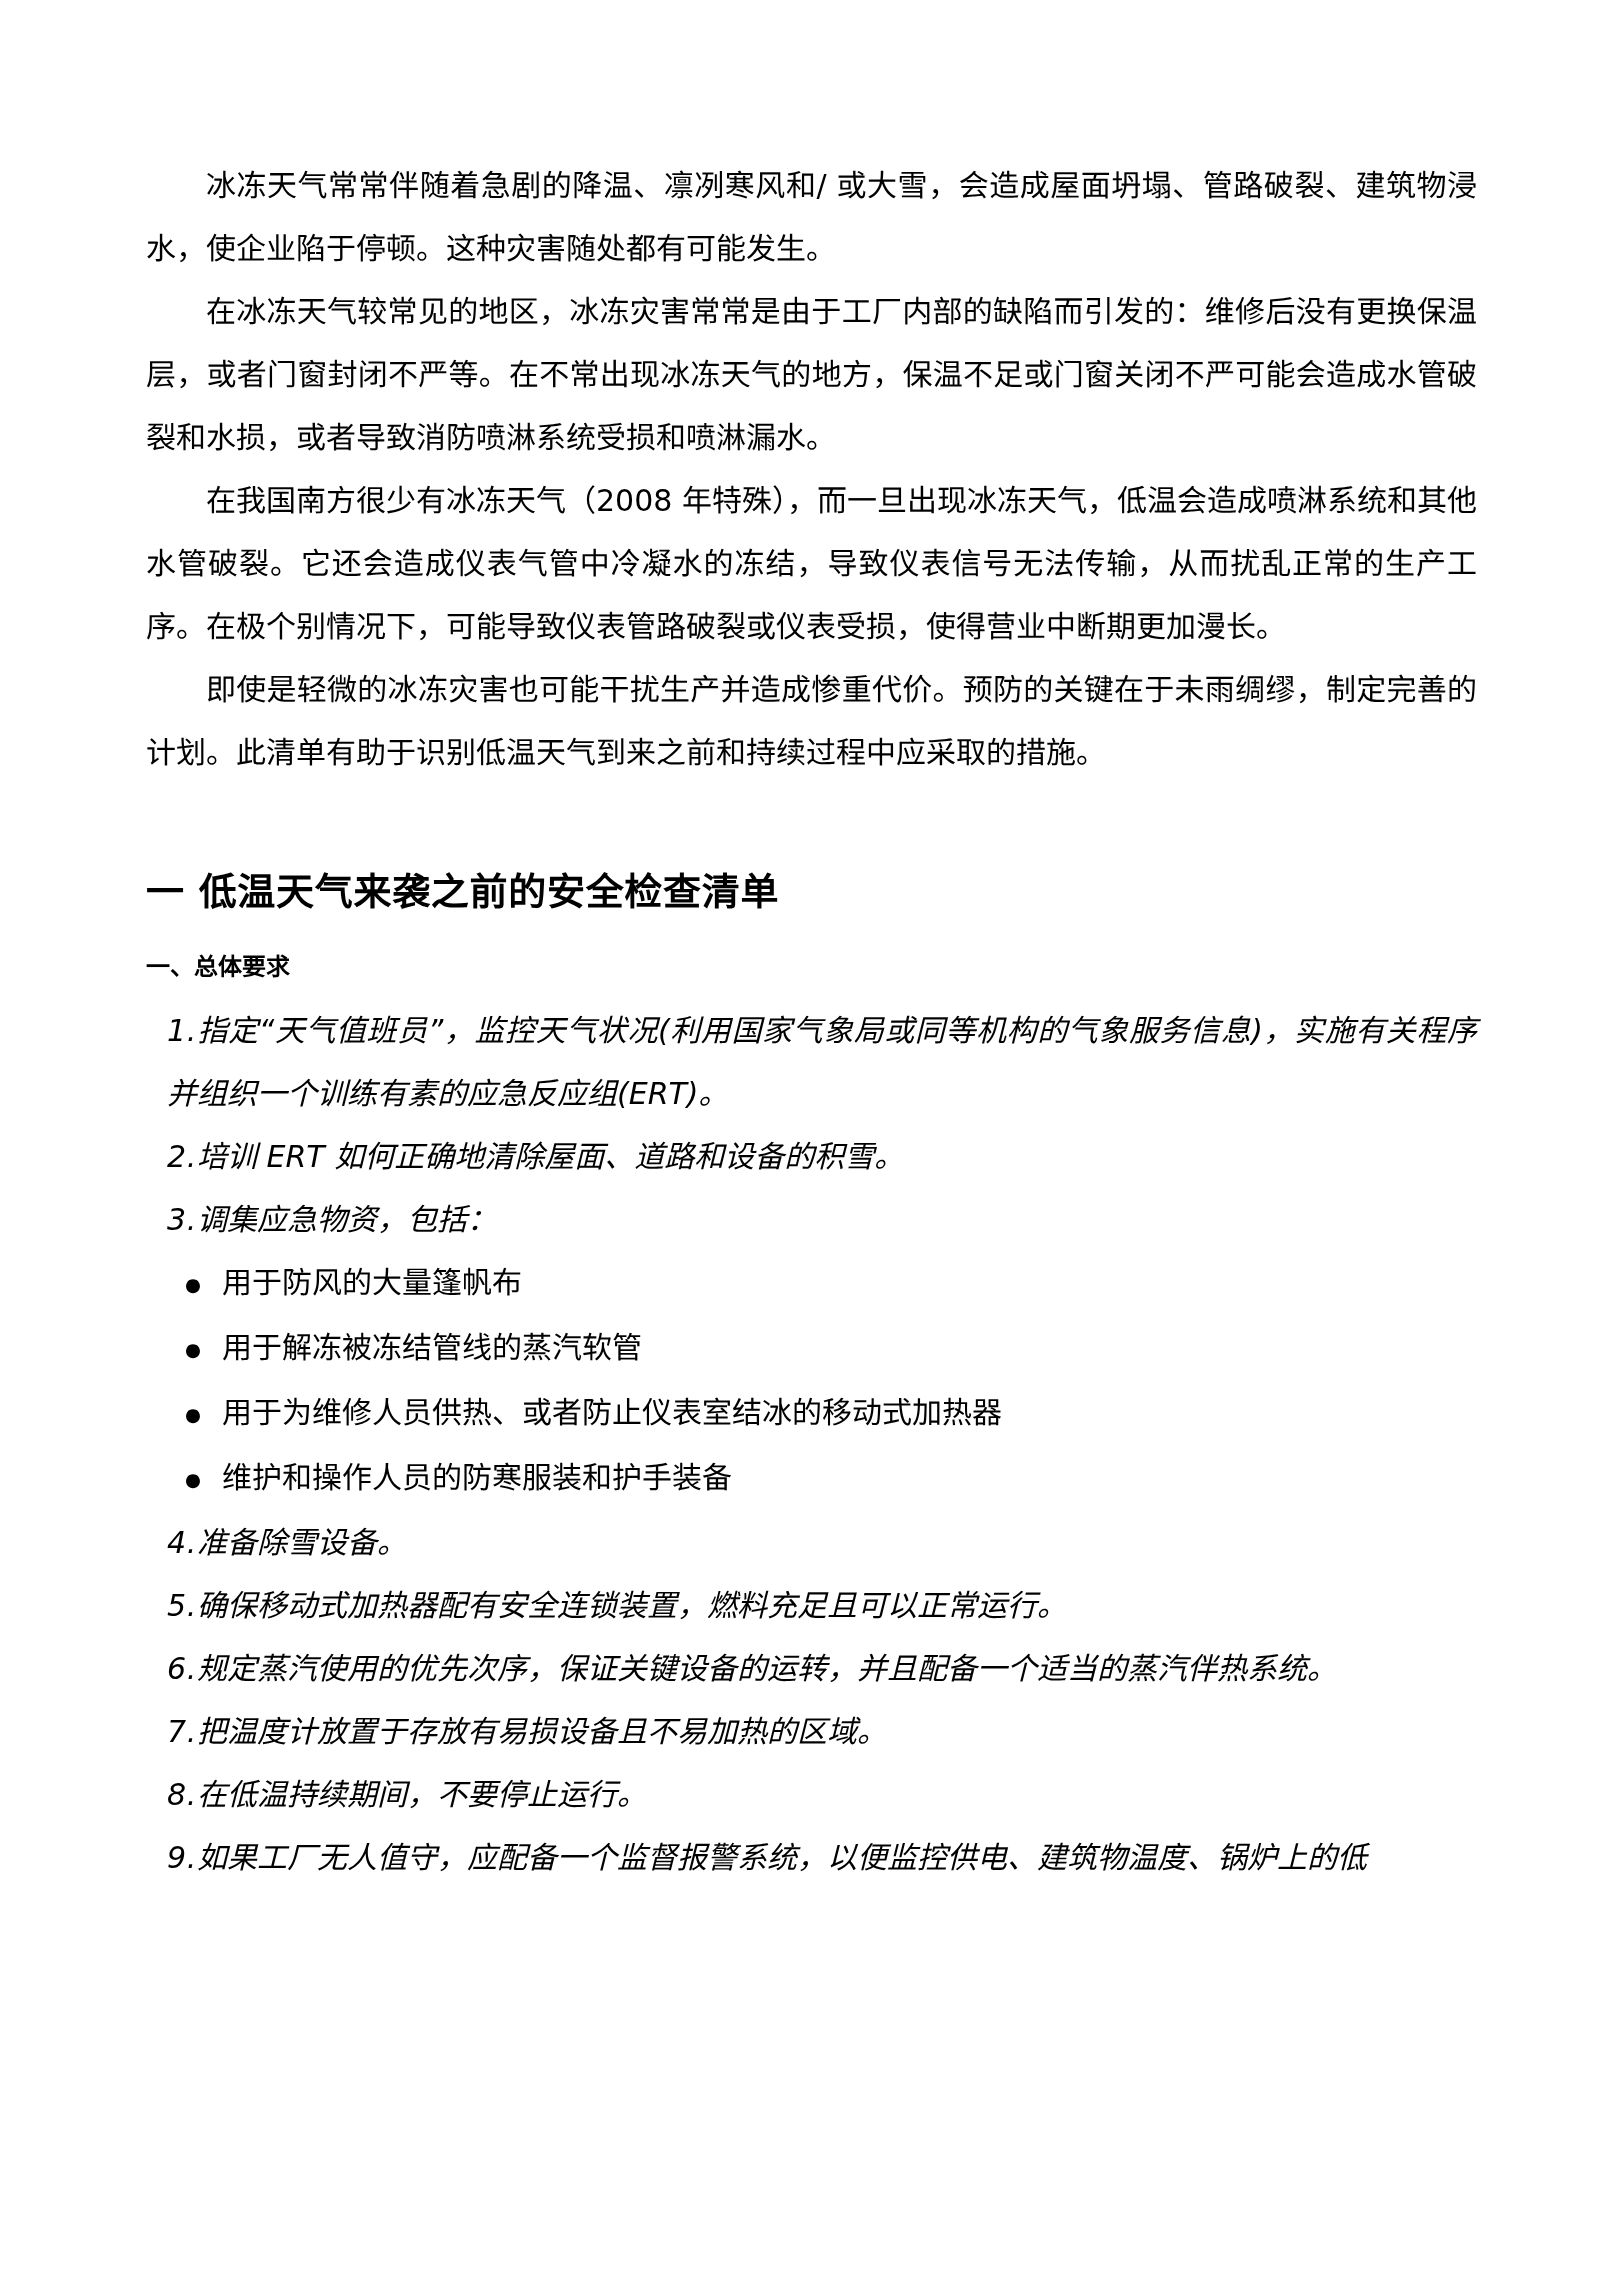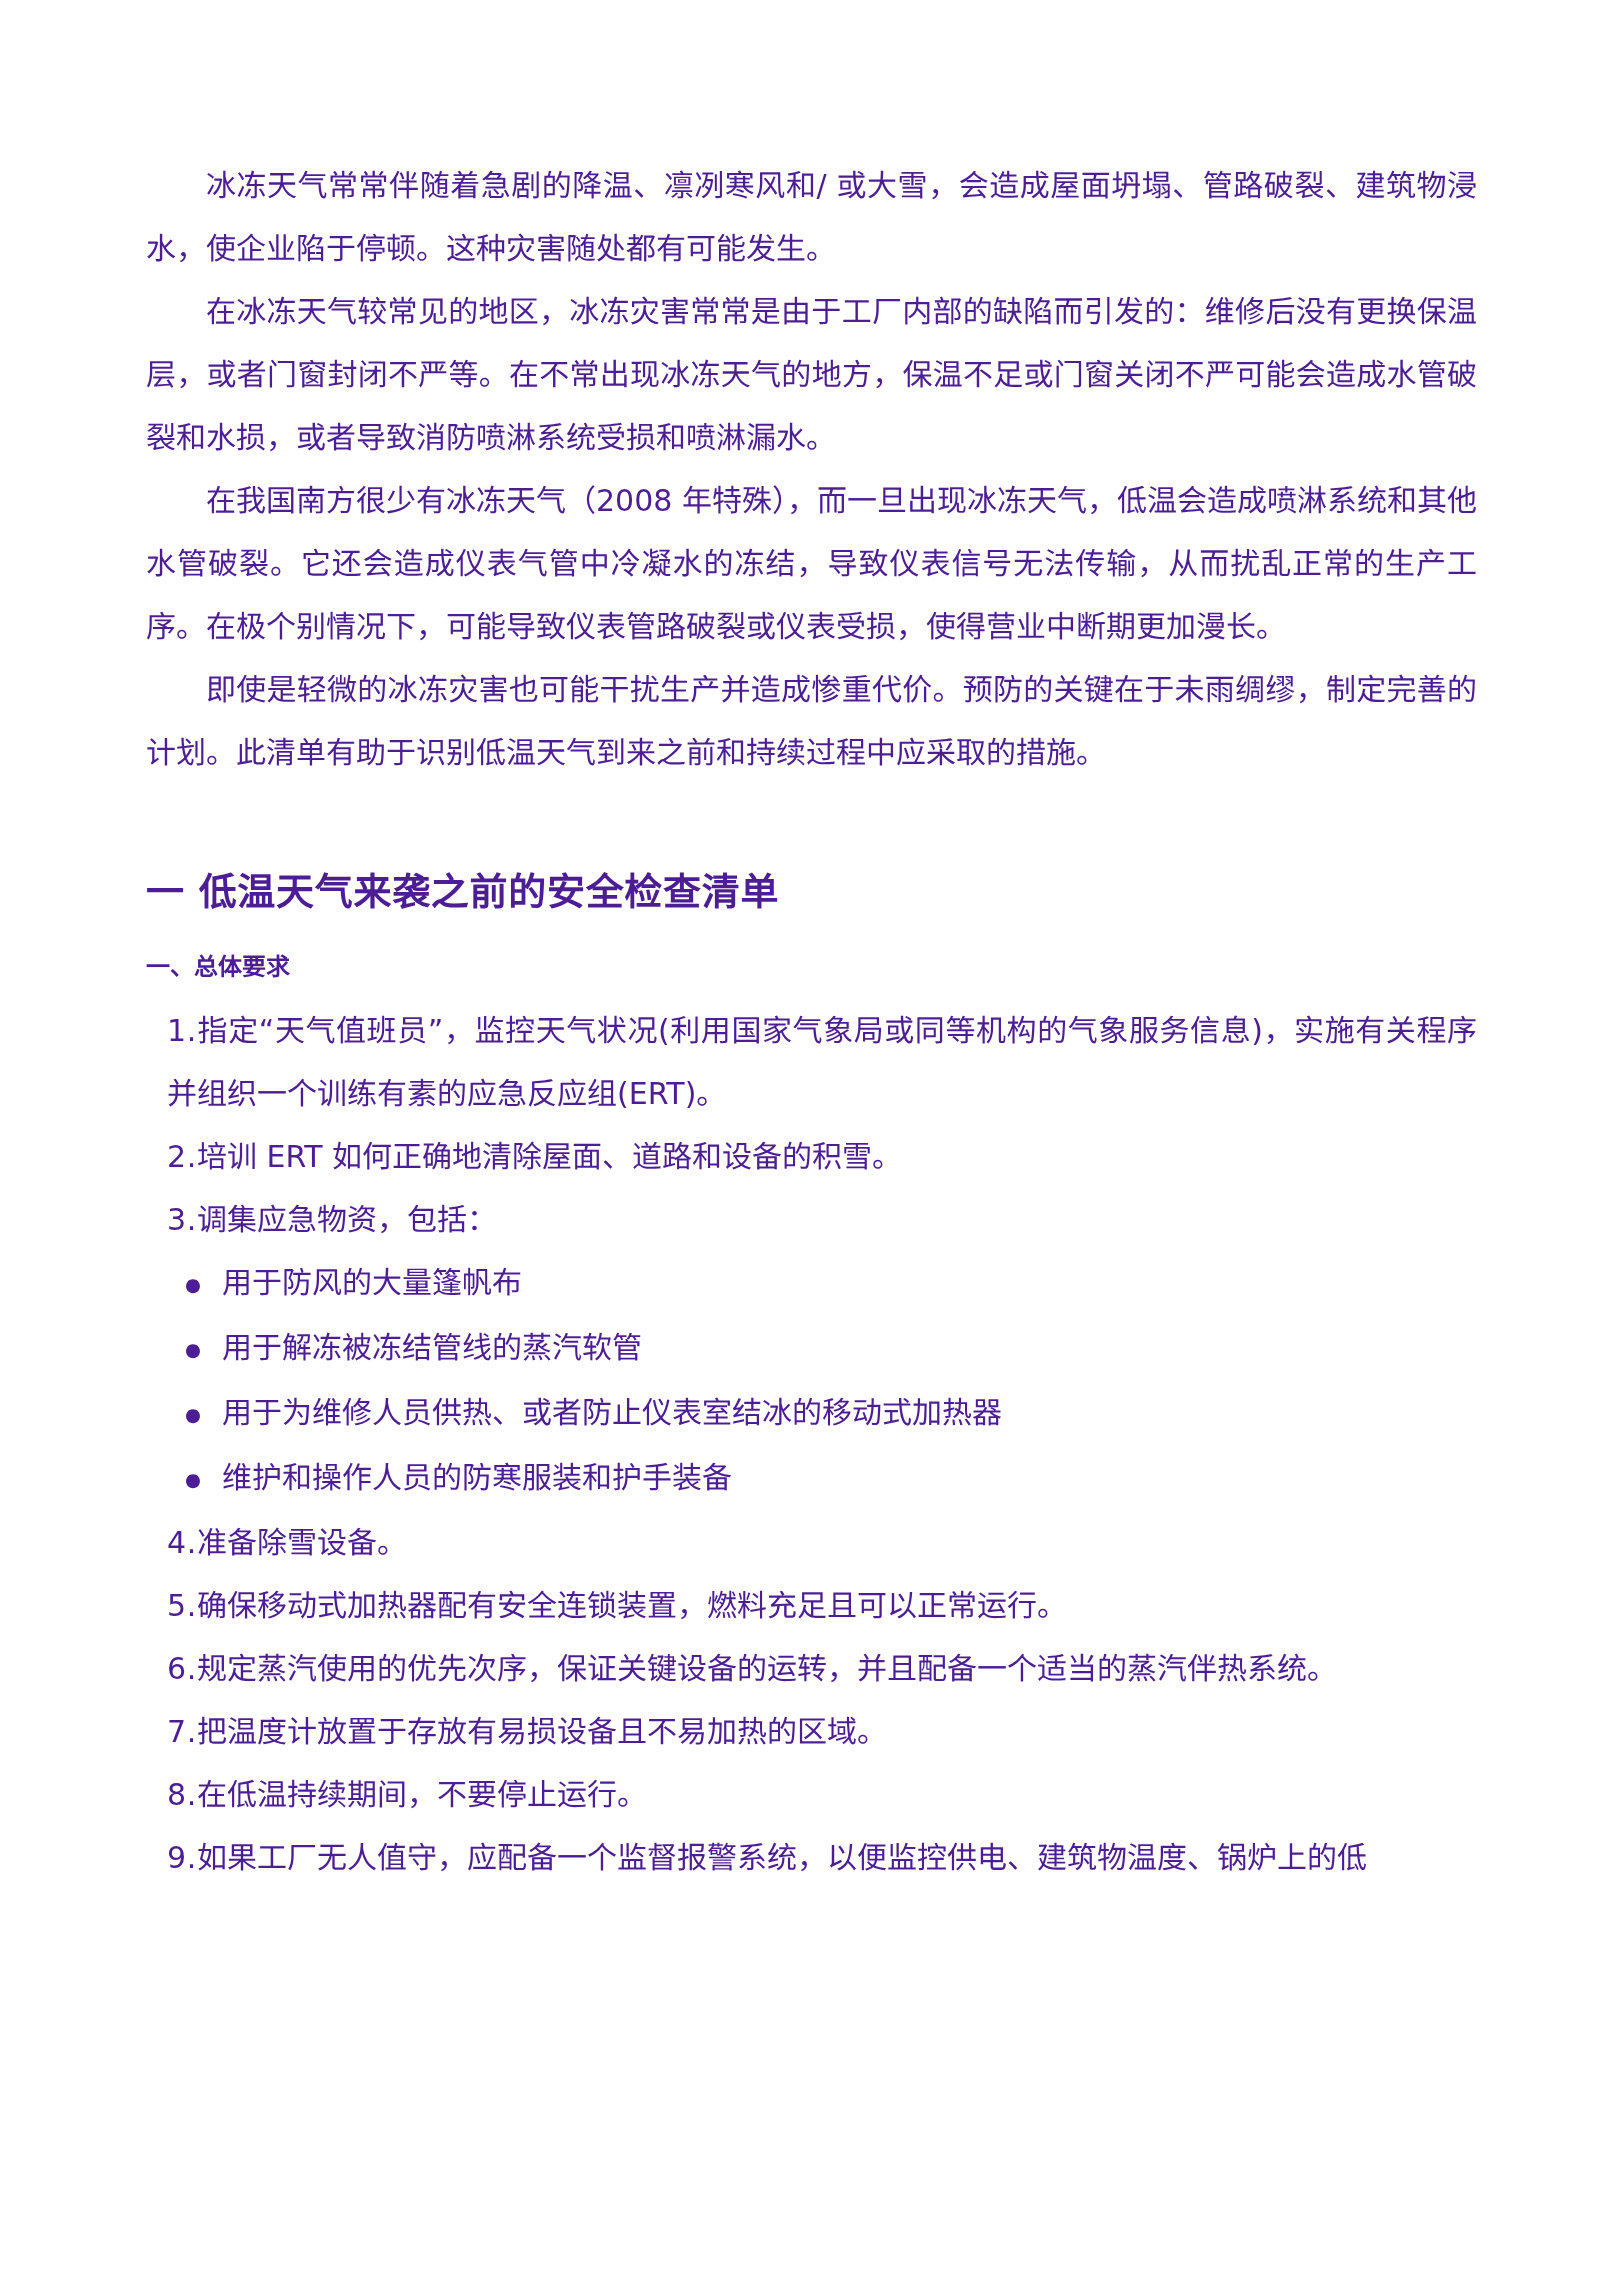--- a/index.html
+++ b/index.html
@@ -7,21 +7,21 @@
     padding: 0;
     background: #ffffff;
   }
   .page {
     position: relative;
     width: 1623px;
     height: 2295px;
     box-sizing: border-box;
     padding: 154px 146px 52px 146px;
     background: #ffffff;
-    color: #4c1d95;
+    color: #000000;
     
     font-family: "DejaVu Sans", "DejaVu Serif", "Liberation Serif", serif;
     font-size: 30px;
     line-height: 63px;
   }
   .body-para {
     margin: 0;
     text-indent: 60px;
     text-align: justify;
     word-break: break-all;
@@ -38,20 +38,21 @@
     margin: 0;
     font-size: 24px;
     font-weight: bold;
     line-height: 63px;
   }
   .num-item {
     margin: 0;
     padding-left: 21px;
     text-align: justify;
     word-break: break-all;
+    font-style: italic;
   }
   .item-num {
     letter-spacing: 0.7px;
   }
   .bullet-item {
     margin: 0;
     padding-left: 39px;
   }
   .bullet-dot {
     display: inline-block;

